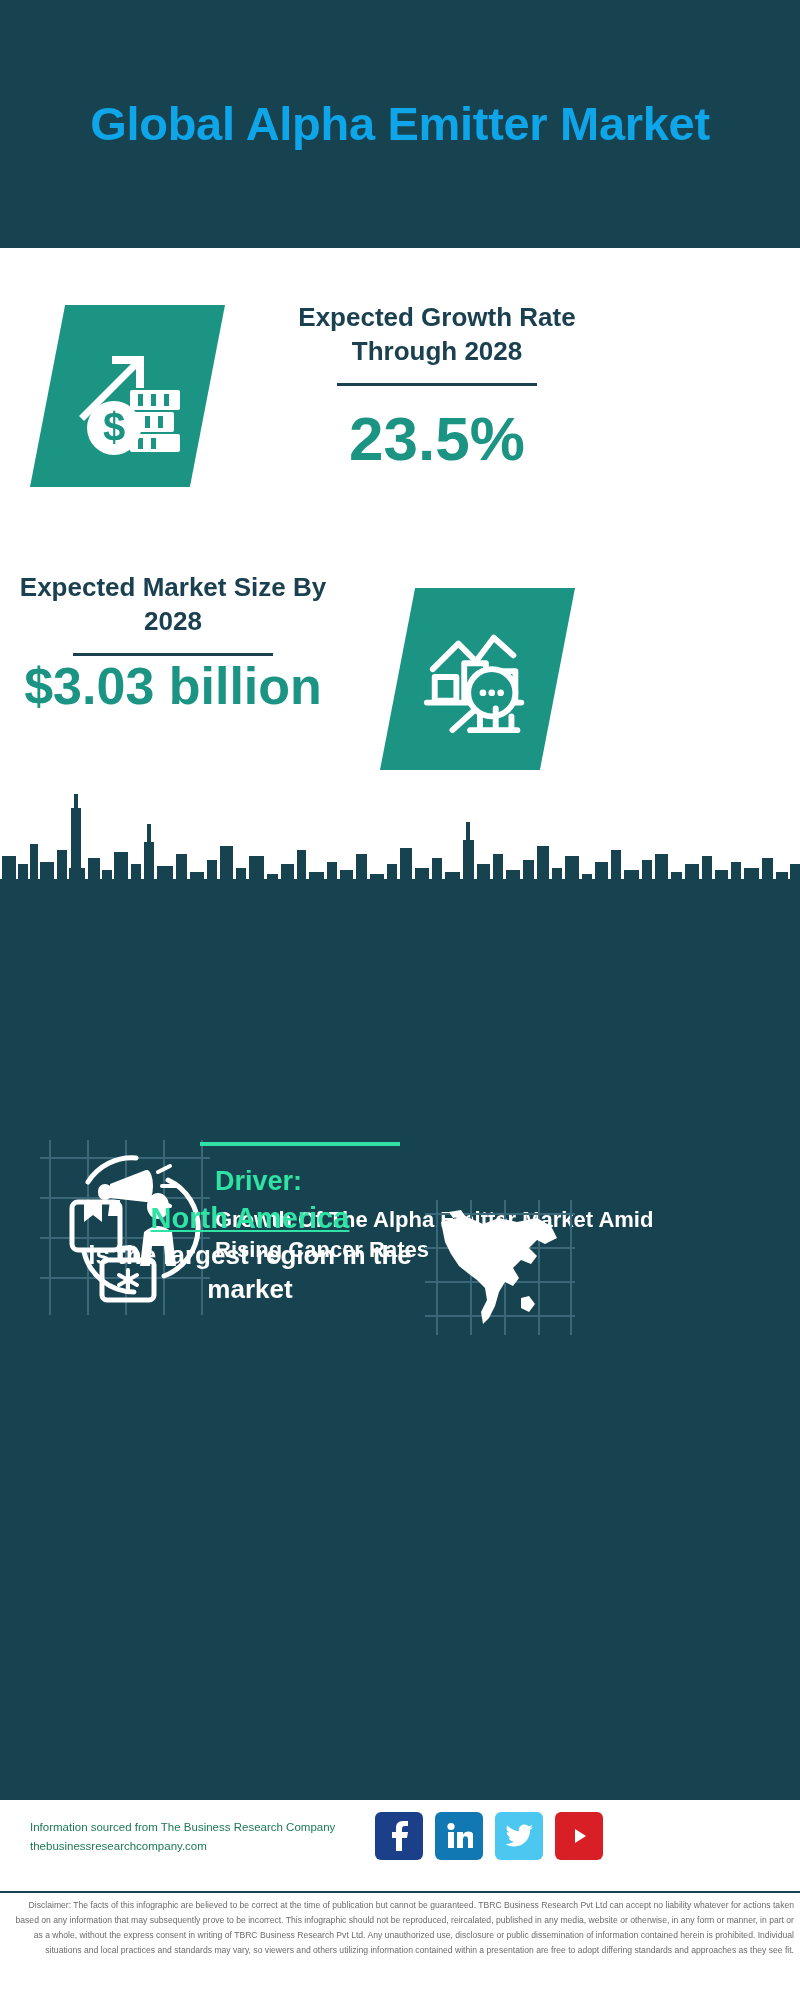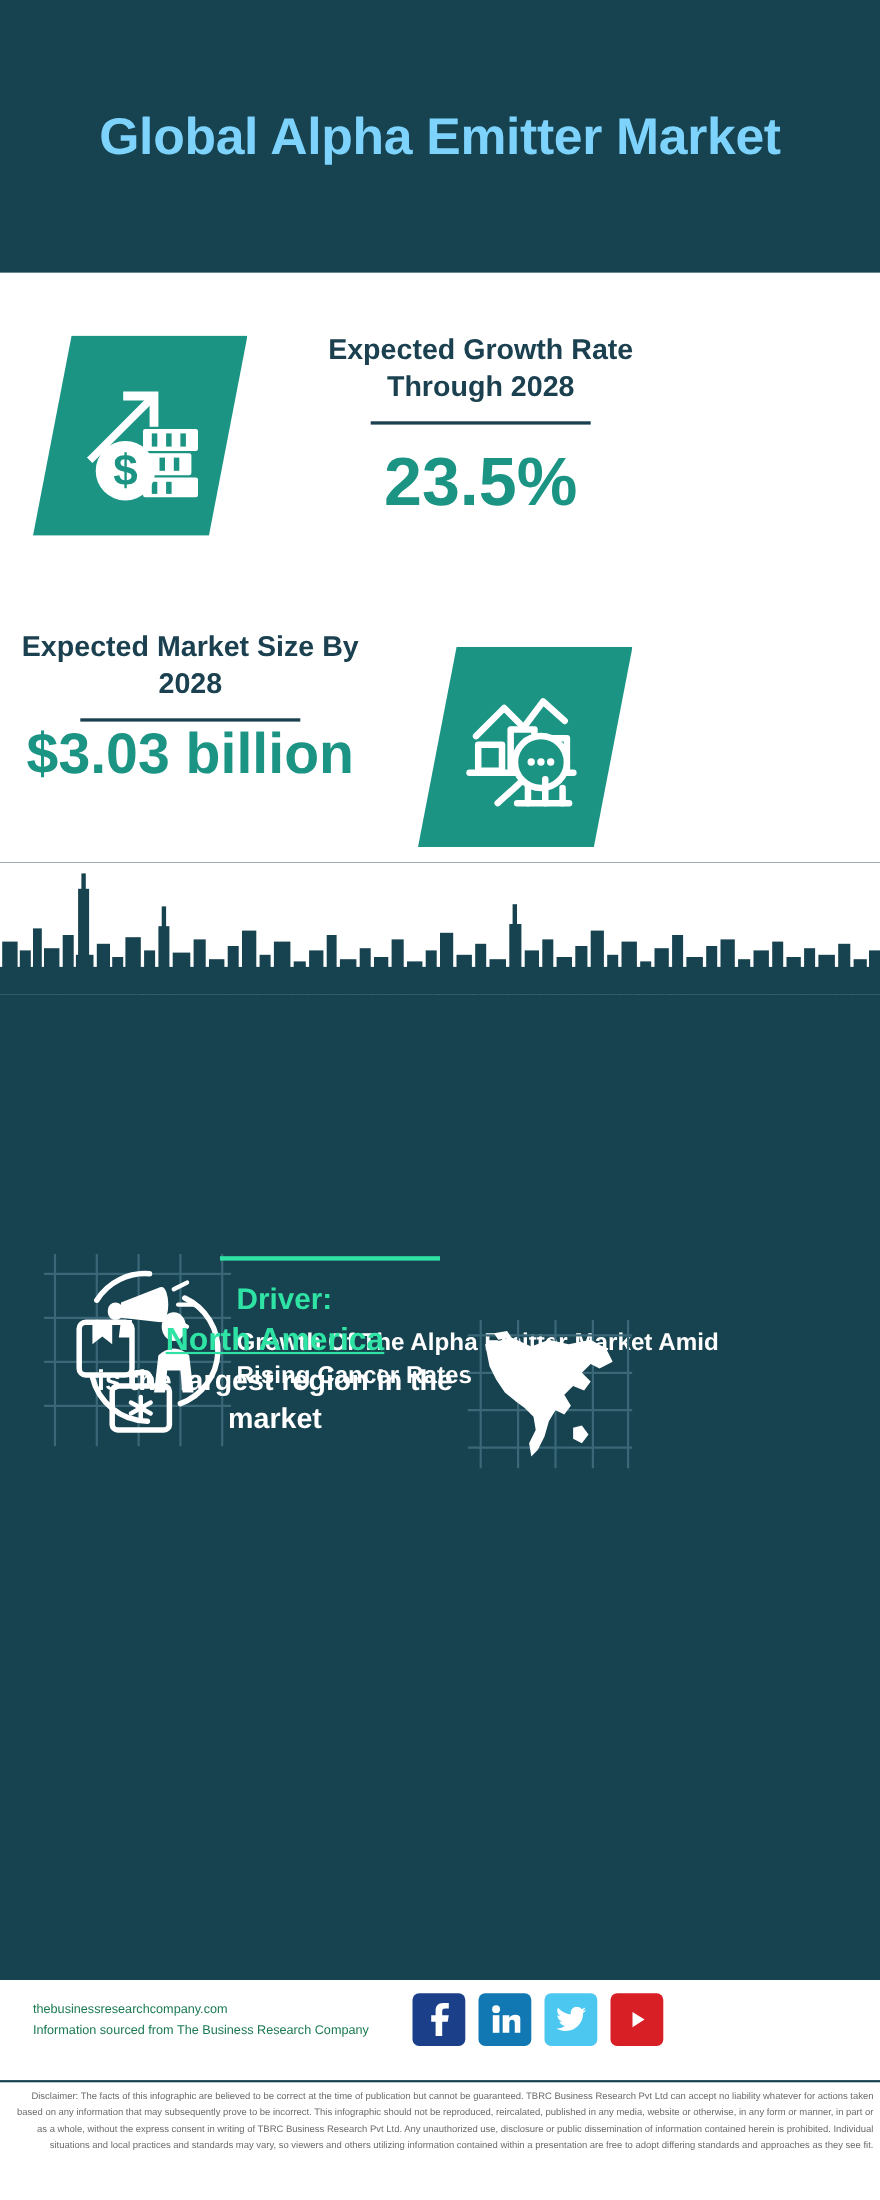--- a/index.html
+++ b/index.html
@@ -11,21 +11,21 @@
   }
   .page { position: relative; width: 800px; height: 2000px; background:#ffffff; }
 
   
   .header {
     position: absolute; left:0; top:0; width:800px; height:248px;
     background:#17424f;
     display:flex; align-items:center; justify-content:center;
   }
   .header-title {
-    color:#7dd3fc; font-size:47px; font-weight:700; line-height:1.17;
+    color:#0ea5e9; font-size:47px; font-weight:700; line-height:1.17;
     text-align:center; letter-spacing:-0.3px; width:660px;
   }
 
   
   .white-body {
     position:absolute; left:0; top:248px; width:800px; height:536px;
     background:#ffffff;
   }
 
   
@@ -325,22 +325,22 @@
                L94 78 L88 86 L80 82 L74 92 L70 106 L64 118 L58 124 L56 112
                L62 100 L60 88 L52 80 L44 74 L34 66 L26 54 L20 42 Z" fill="#ffffff"></path>
       <path d="M96 98 L104 96 L110 104 L104 112 L96 108 Z" fill="#ffffff"></path>
       <path d="M24 12 L36 10 L40 16 L28 18 Z" fill="#ffffff"></path>
     </svg>
   </div>
 
   <div class="footer"></div>
 
   <div class="footer-text">
+    <div class="footer-line">Information sourced from The Business Research Company</div>
     <div class="footer-line">thebusinessresearchcompany.com</div>
-    <div class="footer-line">Information sourced from The Business Research Company</div>
   </div>
 
   <div class="socials">
     <a class="social s-fb">
       <svg width="26" height="30" viewBox="0 0 26 30">
         <path d="M16 30 V17 h5 l1 -6 h-6 V8 c0 -2 0.6 -3 3 -3 h3 V0 h-5 c-5 0 -7 3 -7 7 v4 H6 v6 h4 v13 Z" fill="#ffffff"></path>
       </svg>
     </a>
     <a class="social s-li">
       <svg width="28" height="28" viewBox="0 0 28 28">

